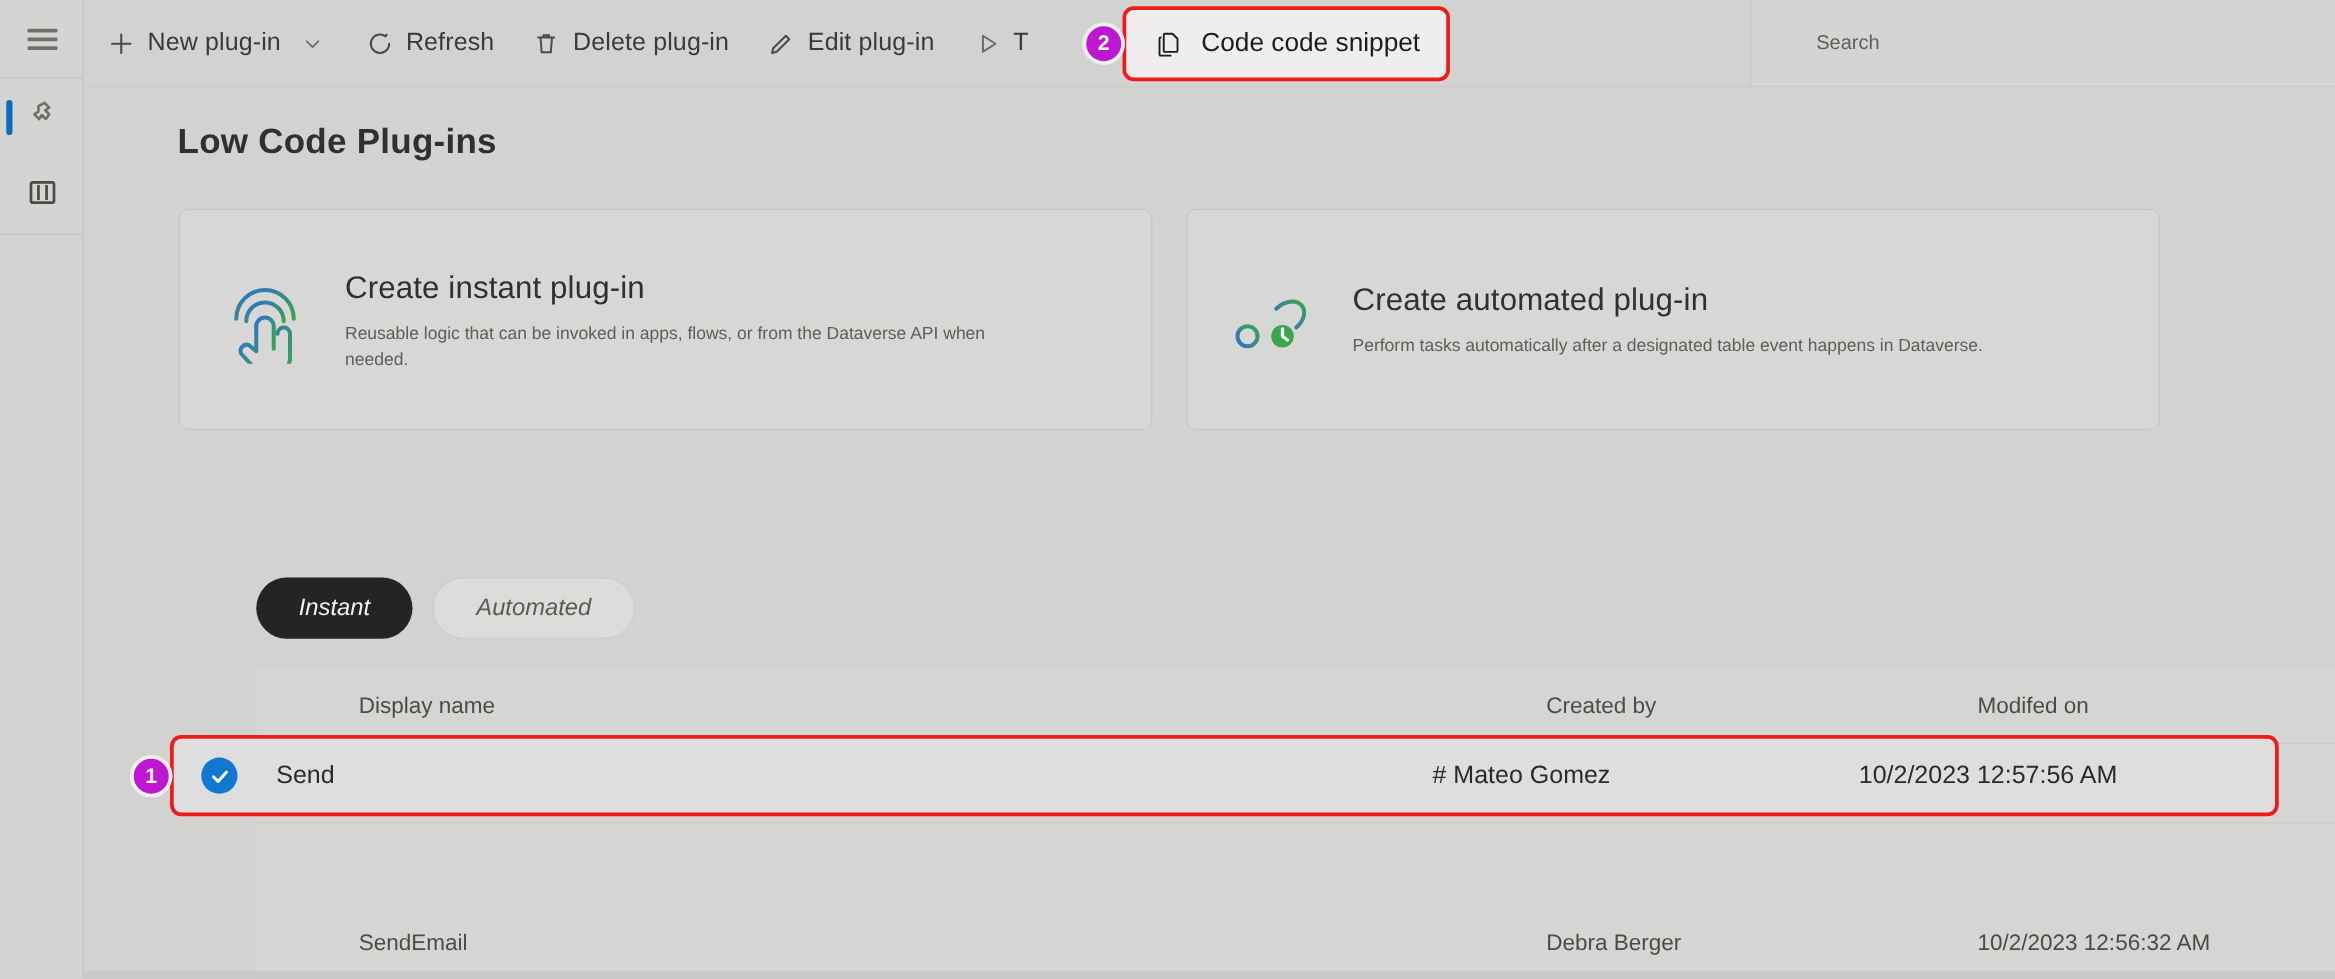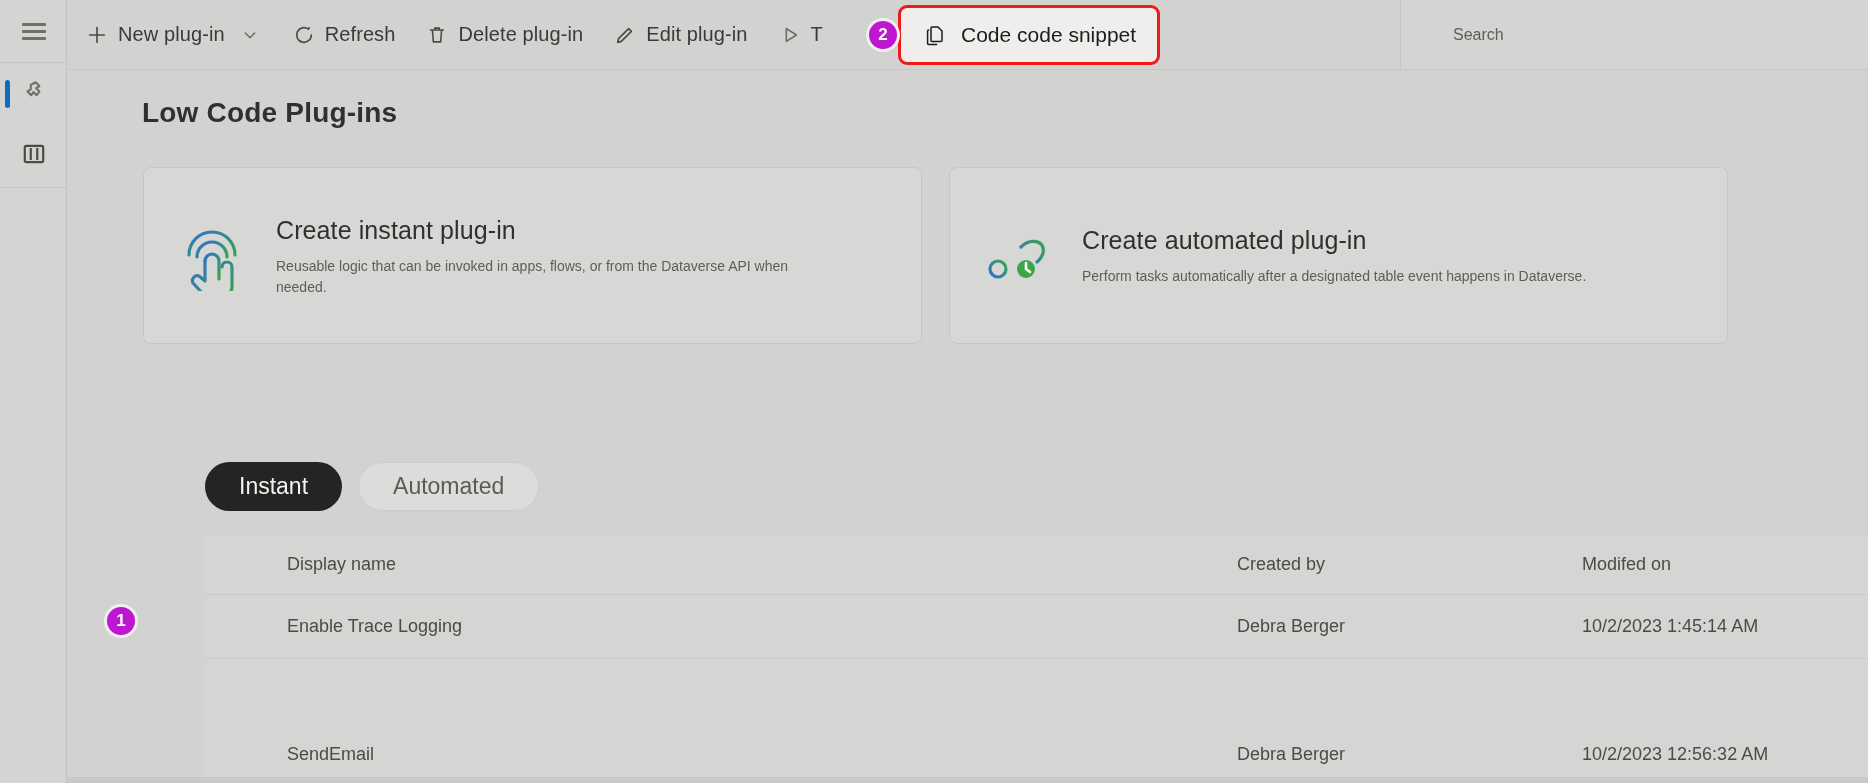--- a/index.html
+++ b/index.html
@@ -136,21 +136,21 @@
   .card-icon { width: 72px; height: 76px; flex: none; display:flex; align-items:center; justify-content:center; }
   .card-txt { padding-top: 2px; }
   .card-h { font-size: 25px; color: #30302e; margin-bottom: 11px; letter-spacing: .1px; }
   .card-p { font-size: 14px; color: #5d5d5a; line-height: 1.45; max-width: 560px; }
 
   
   .pills { position: absolute; left: 138px; top: 392px; display: flex; gap: 16px; }
   .pill {
     height: 49px; border-radius: 25px;
     display: flex; align-items: center; justify-content: center;
-    font-size: 23px; padding: 0 34px; cursor: pointer;
+    font-size: 19px; padding: 0 34px; cursor: pointer; font-style: italic;
   }
   .pill.on  { background: #242422; color: #f2f2f0; }
   .pill.off { background: #dcdcda; color: #5a5a57; border: 1px solid #cdcdcb; }
 
   
   .table {
     position: absolute; left: 138px; top: 465px;
     width: 1683px;
     background: #d5d5d3;
     border-radius: 4px;
@@ -380,17 +380,27 @@
 
       <div class="trow">
         <div class="c c-name">SendEmail</div>
         <div class="c c-by">Debra Berger</div>
         <div class="c c-mod">10/2/2023 12:56:32 AM</div>
       </div>
 
     </div>
   </div>
 
+  <div class="sel-row">
+    <span class="check">
+      <svg width="18" height="18" viewBox="0 0 24 24" fill="none" stroke="#ffffff" stroke-width="3.2" stroke-linecap="round" stroke-linejoin="round">
+        <polyline points="5,12.5 10,17.5 19,7.5"></polyline>
+      </svg>
+    </span>
+    <div class="c sel-name">Send</div>
+    <div class="c sel-by"># Mateo Gomez</div>
+    <div class="c sel-mod">10/2/2023 12:57:56 AM</div>
+  </div>
 
   <div class="badge" id="badge-1">1</div>
 
   <div class="hscroll"></div>
 </div>
 
 </body></html>

